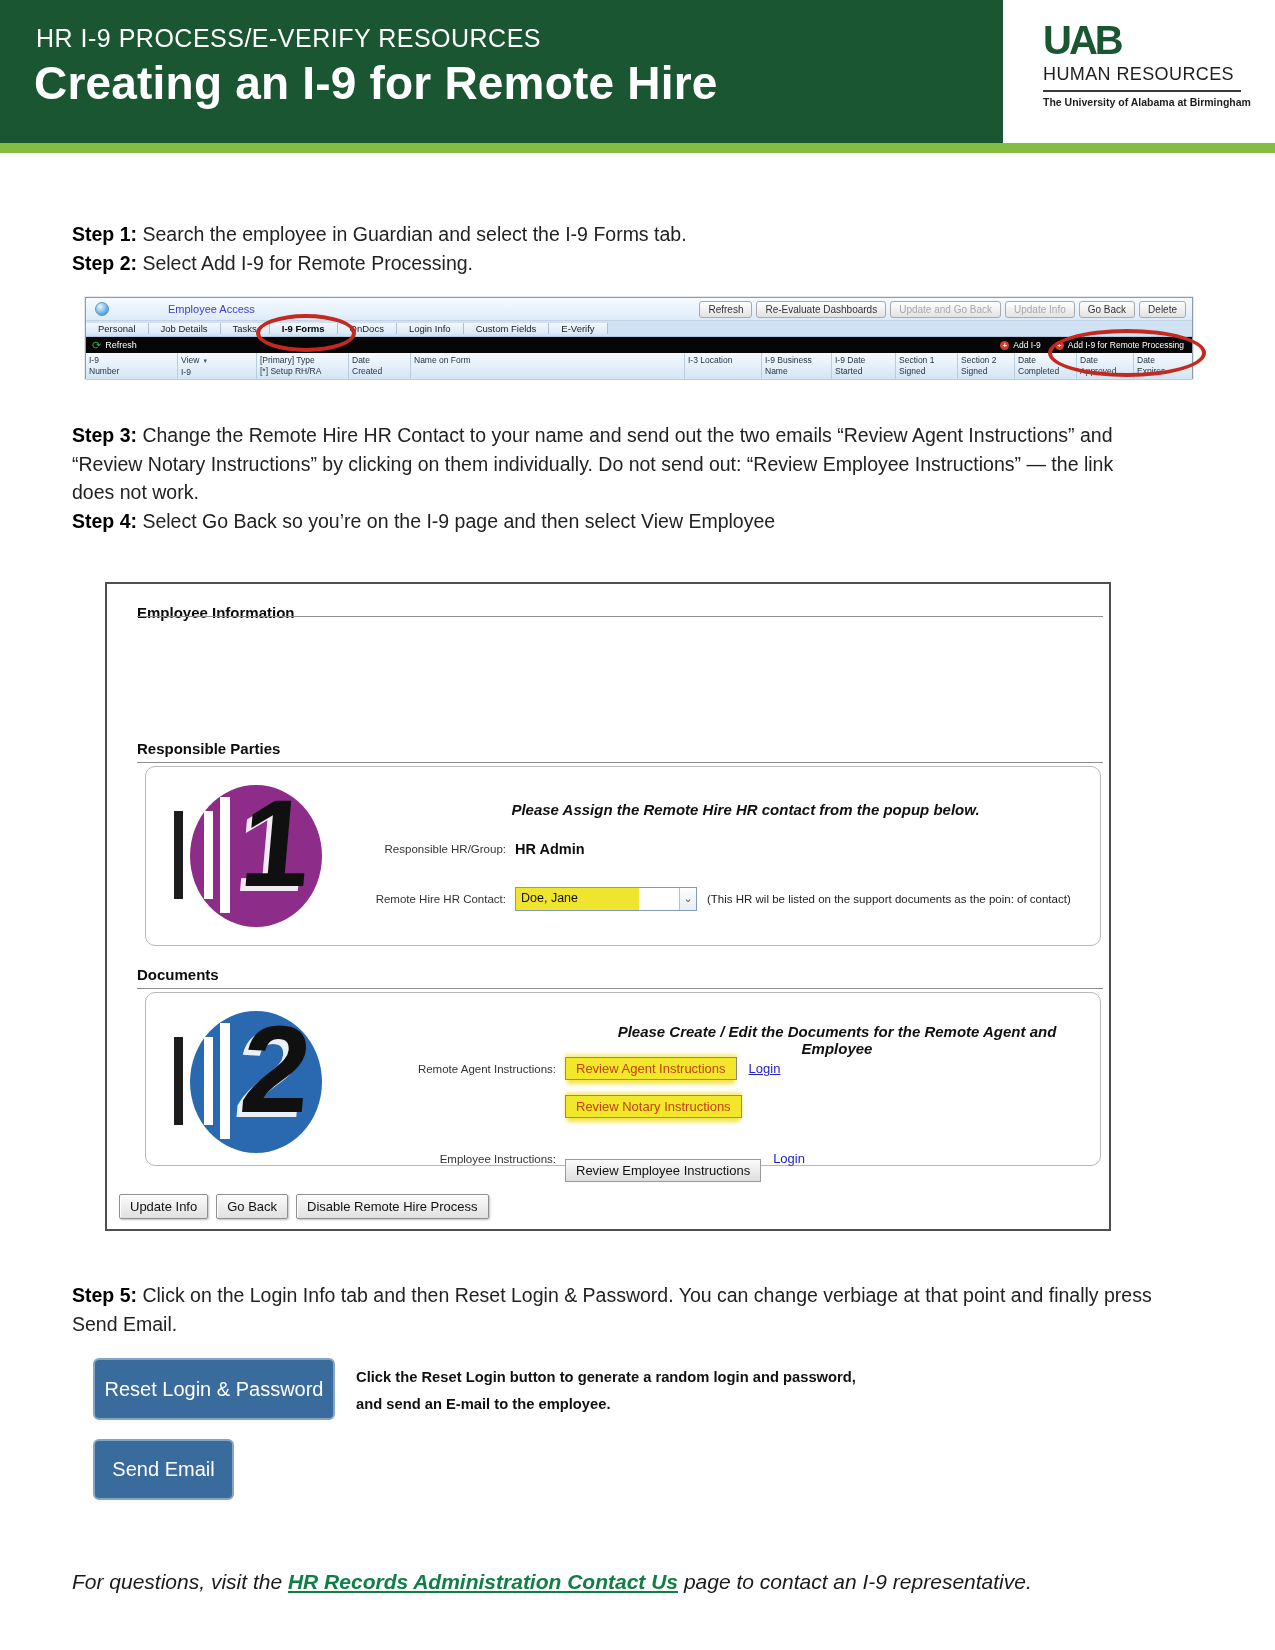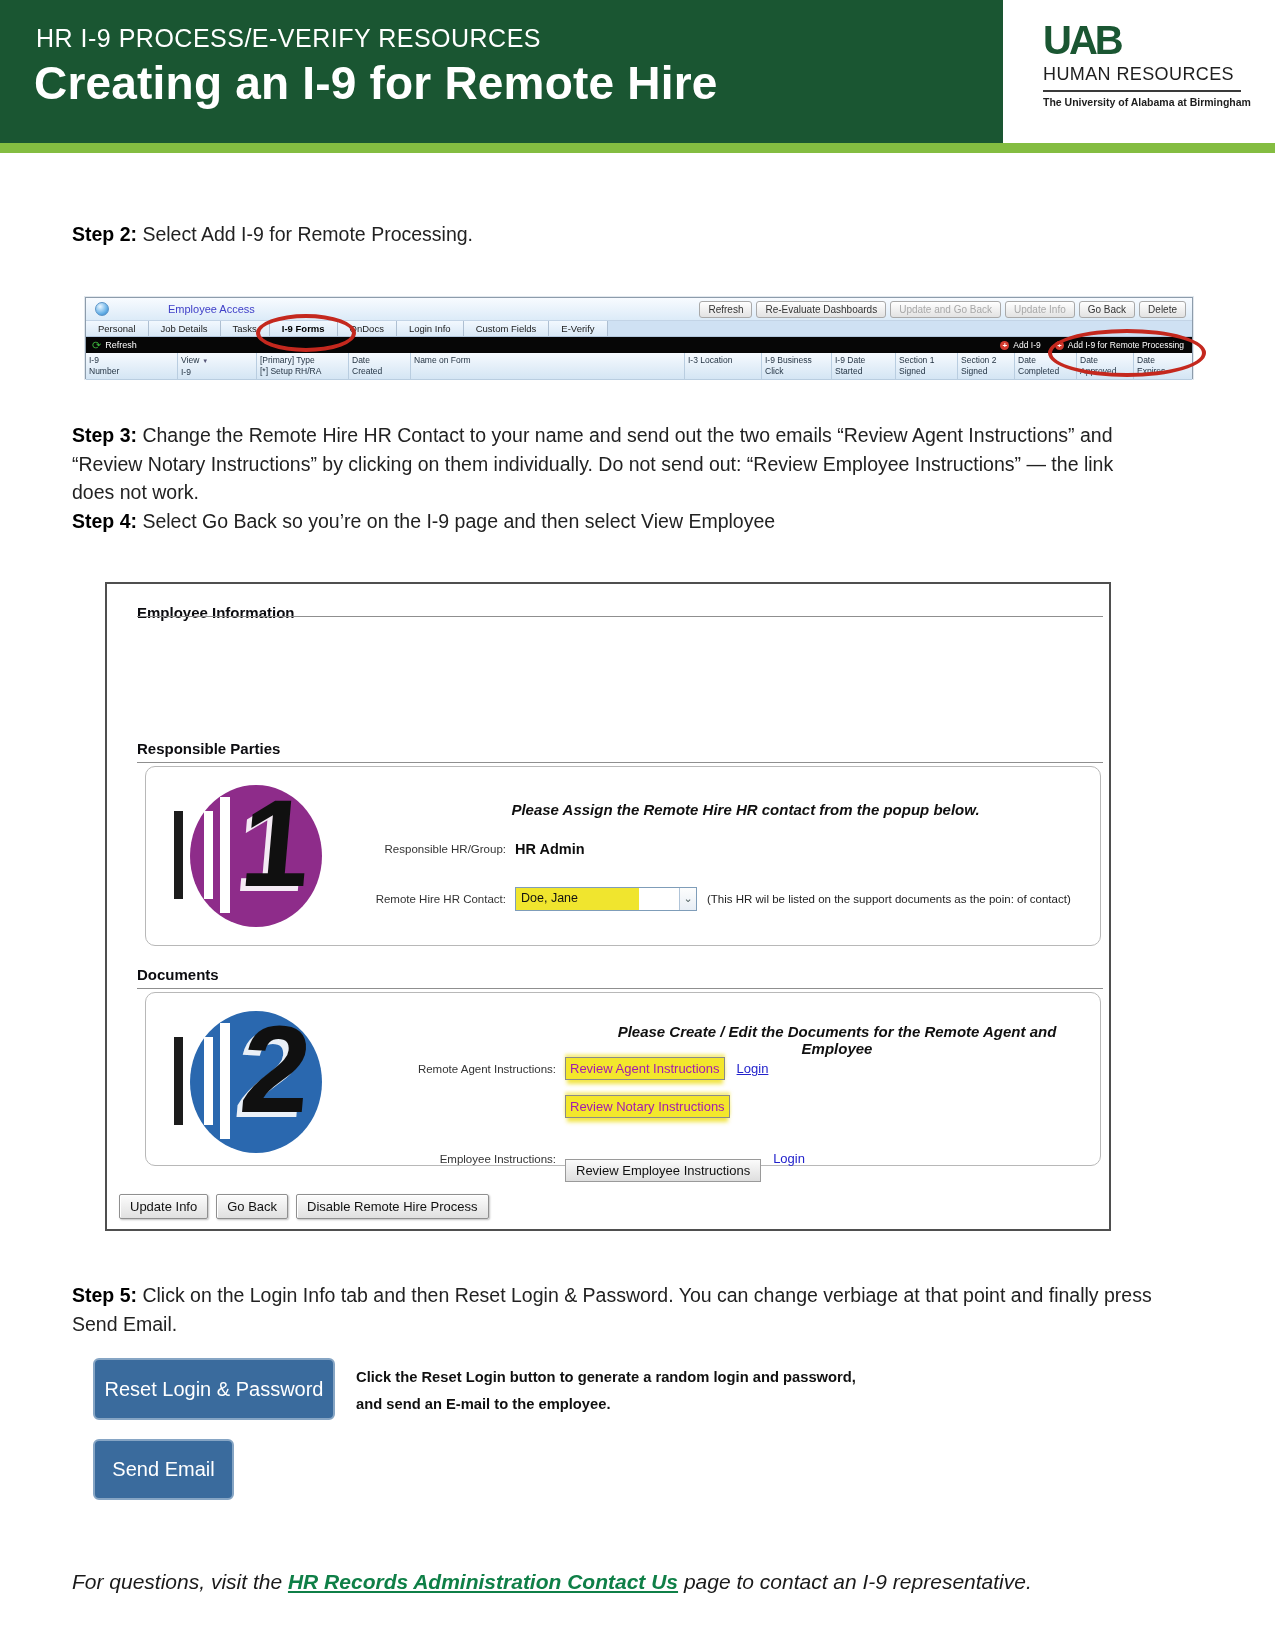--- a/index.html
+++ b/index.html
@@ -29,21 +29,21 @@
          background:#fff;box-shadow:0 0 0 1px #e2e8ee;font-family:"Liberation Sans",sans-serif;}
   .s1-top{height:22px;background:linear-gradient(#f8fbff,#dcebf8);display:flex;align-items:center;
           border-bottom:1px solid #c3d4e6;gap:17px;}
   .orb{width:12px;height:12px;border-radius:50%;margin-left:9px;border:1px solid #5a94c8;
        background:radial-gradient(circle at 35% 30%,#eaf6ff,#69b2e8 60%,#2f7bc0);}
   .ea-title{color:#4040c8;font-size:11px;margin-left:42px;}
   .s1-btns{margin-left:auto;display:flex;gap:4px;margin-right:6px;}
   .sbtn{font-size:10px;padding:2px 8px;background:linear-gradient(#ffffff,#e2e2e2);
         border:1px solid #a9a9a9;border-radius:3px;color:#333;white-space:nowrap;}
   .sbtn.disabled{color:#a8a8a8;}
-  .s1-tabs{height:15px;background:#cfe1f3;display:flex;border-bottom:1px solid #b3c8de;}
+  .s1-tabs{height:15px;background:#cfe1f3;display:flex;border-bottom:1px solid #b3c8de;align-items:center;}
   .tab{font-size:9.5px;padding:0 12px;border-right:1px solid #aebfd2;display:flex;align-items:center;
        color:#222;background:linear-gradient(#f2f8fe,#d9e8f6);white-space:nowrap;}
   .tab.active{font-weight:700;color:#000;}
   .s1-black{height:16px;background:#060606;display:flex;align-items:center;color:#fff;font-size:9px;}
   .ricon{color:#3db53d;font-size:11px;margin-left:6px;margin-right:4px;line-height:1;}
   .addgrp{margin-left:auto;display:flex;gap:14px;margin-right:8px;align-items:center;}
   .additem{display:flex;align-items:center;gap:4px;white-space:nowrap;font-size:8.5px;}
   .plus{width:9px;height:9px;border-radius:50%;background:#d23b2f;color:#fff;font-style:normal;
         font-size:8px;line-height:9px;text-align:center;font-weight:700;}
   .s1-thead{height:26px;display:flex;background:linear-gradient(#f6fafe,#d4e5f4);
@@ -65,21 +65,21 @@
   .flabel.wdoc{width:380px;}
   .fvalue{margin-left:9px;font-weight:700;font-size:14.5px;color:#0d0d0d;}
   .instr{position:absolute;font-size:15px;font-weight:700;font-style:italic;color:#101010;text-align:center;}
   .select{margin-left:9px;width:180px;height:22px;border:1px solid #7f9db9;display:inline-flex;
           align-items:stretch;background:#fff;flex:none;}
   .sel-text{width:118px;background:#f0e52e;font-size:12.5px;color:#111;padding:3px 0 0 5px;}
   .sel-fill{flex:1;}
   .chev{width:16px;border-left:1px solid #b0c4d8;color:#566;font-size:11px;text-align:center;
         font-style:normal;line-height:20px;background:linear-gradient(#fdfdfd,#e8eef5);}
   .note{margin-left:10px;font-size:11.5px;color:#222;white-space:nowrap;}
-  .ybtn{background:#f3e72c;border:1px solid #8a8a8a;padding:3px 4px;font-size:13px;color:#a21caf;
+  .ybtn{background:#f3e72c;border:1px solid #8a8a8a;padding:3px 10px;font-size:13px;color:#c2410c;
         margin-left:9px;white-space:nowrap;box-shadow:0 6px 4px -2px rgba(240,225,40,.85),0 -3px 3px 0 rgba(240,225,40,.55);}
   .graybtn{background:linear-gradient(#fbfbfb,#dedede);border:1px solid #9a9a9a;padding:3px 10px;
         font-size:13px;color:#111;margin-left:9px;white-space:nowrap;margin-top:24px;}
   .login{color:#2222cc;font-size:13px;margin-left:12px;text-decoration:underline;}
   .login.nound{text-decoration:none;}
   .badge{position:absolute;left:28px;width:160px;height:148px;}
   .circle{position:absolute;left:16px;top:2px;width:132px;height:142px;border-radius:50%;}
   .badge1 .circle{background:#8e2c8a;}
   .badge2 .circle{background:#2a68af;}
   .dbar{position:absolute;left:0;top:28px;width:9px;height:88px;background:#1c1c1c;}
@@ -113,20 +113,21 @@
     <div class="hdr-title">Creating an I-9 for Remote Hire</div>
     <div class="logo-box">
       <div class="uab-mark">UAB</div>
       <div class="uab-org">HUMAN RESOURCES</div>
       <div class="uab-tagline">The University of Alabama at Birmingham</div>
     </div>
   </div>
   <div class="stripe"></div>
 
   <div class="steps12">
+    <p class="bigstep"><b>Step 1:</b> <span>Search the employee in Guardian and select the I-9 Forms tab.</span></p>
     <p class="bigstep"><b>Step 2:</b> <span>Select Add I-9 for Remote Processing.</span></p>
   </div>
 
   <div class="shot1">
     <div class="s1-top">
       <span class="orb"></span>
       <span class="ea-title">Employee Access</span>
       <div class="s1-btns">
         <span class="sbtn">Refresh</span>
         <span class="sbtn">Re-Evaluate Dashboards</span>
@@ -180,21 +181,21 @@
       <div class="th" style="flex:1">
           <span></span>
           <span>Name on Form</span>
         </div>
       <div class="th" style="flex:0 0 70px">
           <span>I-3 Location</span>
           <span></span>
         </div>
       <div class="th" style="flex:0 0 63px">
           <span>I-9 Business</span>
-          <span>Click</span>
+          <span>Name</span>
         </div>
       <div class="th" style="flex:0 0 57px">
           <span>I-9 Date</span>
           <span>Started</span>
         </div>
       <div class="th" style="flex:0 0 55px">
           <span>Section 1</span>
           <span>Signed</span>
         </div>
       <div class="th" style="flex:0 0 50px">

